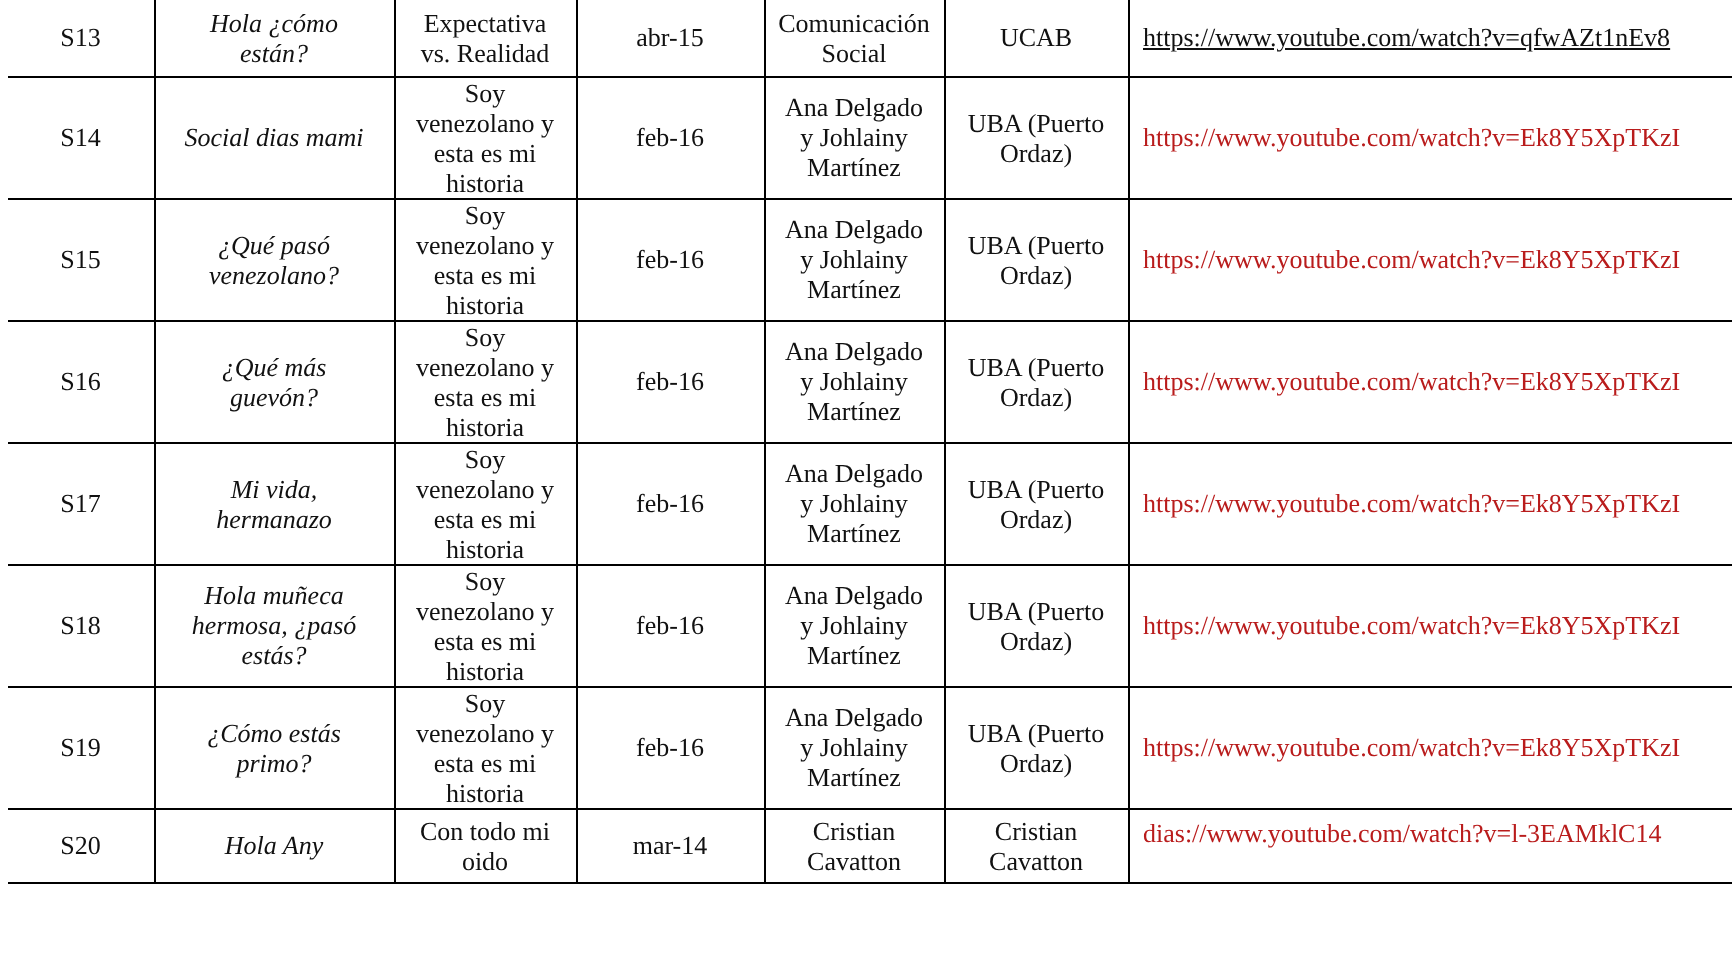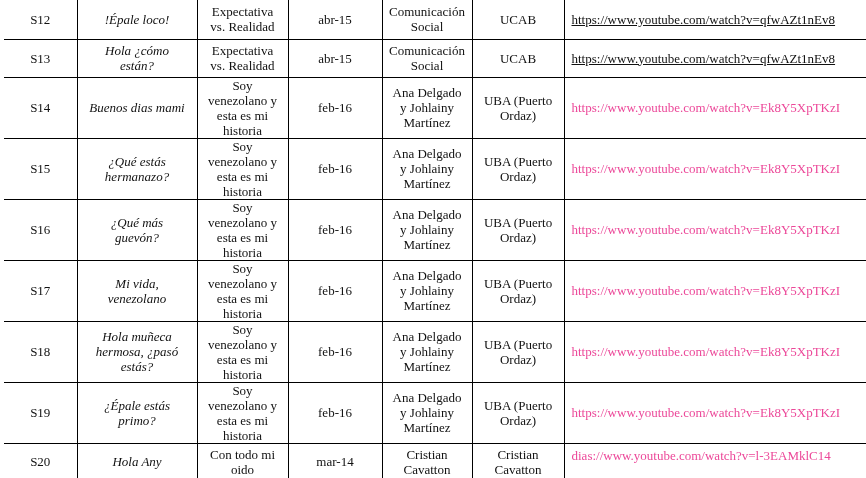--- a/index.html
+++ b/index.html
@@ -39,77 +39,66 @@
     table.sheet td:first-child { border-left: none; }
     table.sheet td.col-url {
       text-align: left;
       padding-left: 7px;
       font-size: 13px;
       white-space: nowrap;
     }
     td.col-phrase { font-style: italic; font-size: 14px; }
     td.col-id { font-size: 14px; }
     .link-u { text-decoration: underline; color: #111; }
-    .link-plain { text-decoration: none; color: #ec4899; }
+    .link-plain { text-decoration: none; color: #b91c1c; }
   </style>
 </head>
 <body>
 
 <div class="page">
   <table class="sheet">
     <colgroup>
       <col style="width:73px">
       <col style="width:120px">
       <col style="width:91px">
       <col style="width:94px">
       <col style="width:90px">
       <col style="width:92px">
       <col style="width:302px">
     </colgroup>
     <tbody>
 
-      <tr style="height:39px">
-        <td class="col-id">S12</td>
-        <td class="col-phrase" style="padding:0 10px">!Épale loco!</td>
-        <td style="padding:0 8px">Expectativa vs. Realidad</td>
-        <td>abr-15</td>
-        <td style="padding:0 4px">Comunicación Social</td>
-        <td>UCAB</td>
-        <td class="col-url">
-          <span class="link-u">https://www.youtube.com/watch?v=qfwAZt1nEv8</span>
-        </td>
-      </tr>
 
       <tr style="height:38px">
         <td class="col-id">S13</td>
         <td class="col-phrase" style="padding:0 18px">Hola ¿cómo están?</td>
         <td style="padding:0 8px">Expectativa vs. Realidad</td>
         <td>abr-15</td>
         <td style="padding:0 4px">Comunicación Social</td>
         <td>UCAB</td>
         <td class="col-url">
           <span class="link-u">https://www.youtube.com/watch?v=qfwAZt1nEv8</span>
         </td>
       </tr>
 
       <tr style="height:61px">
         <td class="col-id">S14</td>
-        <td class="col-phrase" style="white-space:nowrap">Buenos dias mami</td>
+        <td class="col-phrase" style="white-space:nowrap">Social dias mami</td>
         <td style="padding:0 6px">Soy venezolano y esta es mi historia</td>
         <td>feb-16</td>
         <td style="padding:0 10px">Ana Delgado y Johlainy Martínez</td>
         <td style="padding:0 6px">UBA (Puerto Ordaz)</td>
         <td class="col-url">
           <span class="link-plain">https://www.youtube.com/watch?v=Ek8Y5XpTKzI</span>
         </td>
       </tr>
 
       <tr style="height:60px">
         <td class="col-id">S15</td>
-        <td class="col-phrase" style="padding:0 14px">¿Qué estás hermanazo?</td>
+        <td class="col-phrase" style="padding:0 14px">¿Qué pasó venezolano?</td>
         <td style="padding:0 6px">Soy venezolano y esta es mi historia</td>
         <td>feb-16</td>
         <td style="padding:0 10px">Ana Delgado y Johlainy Martínez</td>
         <td style="padding:0 6px">UBA (Puerto Ordaz)</td>
         <td class="col-url">
           <span class="link-plain">https://www.youtube.com/watch?v=Ek8Y5XpTKzI</span>
         </td>
       </tr>
 
       <tr style="height:61px">
@@ -119,21 +108,21 @@
         <td>feb-16</td>
         <td style="padding:0 10px">Ana Delgado y Johlainy Martínez</td>
         <td style="padding:0 6px">UBA (Puerto Ordaz)</td>
         <td class="col-url">
           <span class="link-plain">https://www.youtube.com/watch?v=Ek8Y5XpTKzI</span>
         </td>
       </tr>
 
       <tr style="height:61px">
         <td class="col-id">S17</td>
-        <td class="col-phrase" style="padding:0 18px">Mi vida, venezolano</td>
+        <td class="col-phrase" style="padding:0 18px">Mi vida, hermanazo</td>
         <td style="padding:0 6px">Soy venezolano y esta es mi historia</td>
         <td>feb-16</td>
         <td style="padding:0 10px">Ana Delgado y Johlainy Martínez</td>
         <td style="padding:0 6px">UBA (Puerto Ordaz)</td>
         <td class="col-url">
           <span class="link-plain">https://www.youtube.com/watch?v=Ek8Y5XpTKzI</span>
         </td>
       </tr>
 
       <tr style="height:60px">
@@ -143,21 +132,21 @@
         <td>feb-16</td>
         <td style="padding:0 10px">Ana Delgado y Johlainy Martínez</td>
         <td style="padding:0 6px">UBA (Puerto Ordaz)</td>
         <td class="col-url">
           <span class="link-plain">https://www.youtube.com/watch?v=Ek8Y5XpTKzI</span>
         </td>
       </tr>
 
       <tr style="height:60px">
         <td class="col-id">S19</td>
-        <td class="col-phrase" style="padding:0 18px">¿Épale estás primo?</td>
+        <td class="col-phrase" style="padding:0 18px">¿Cómo estás primo?</td>
         <td style="padding:0 6px">Soy venezolano y esta es mi historia</td>
         <td>feb-16</td>
         <td style="padding:0 10px">Ana Delgado y Johlainy Martínez</td>
         <td style="padding:0 6px">UBA (Puerto Ordaz)</td>
         <td class="col-url">
           <span class="link-plain">https://www.youtube.com/watch?v=Ek8Y5XpTKzI</span>
         </td>
       </tr>
 
       <tr style="height:37px">

